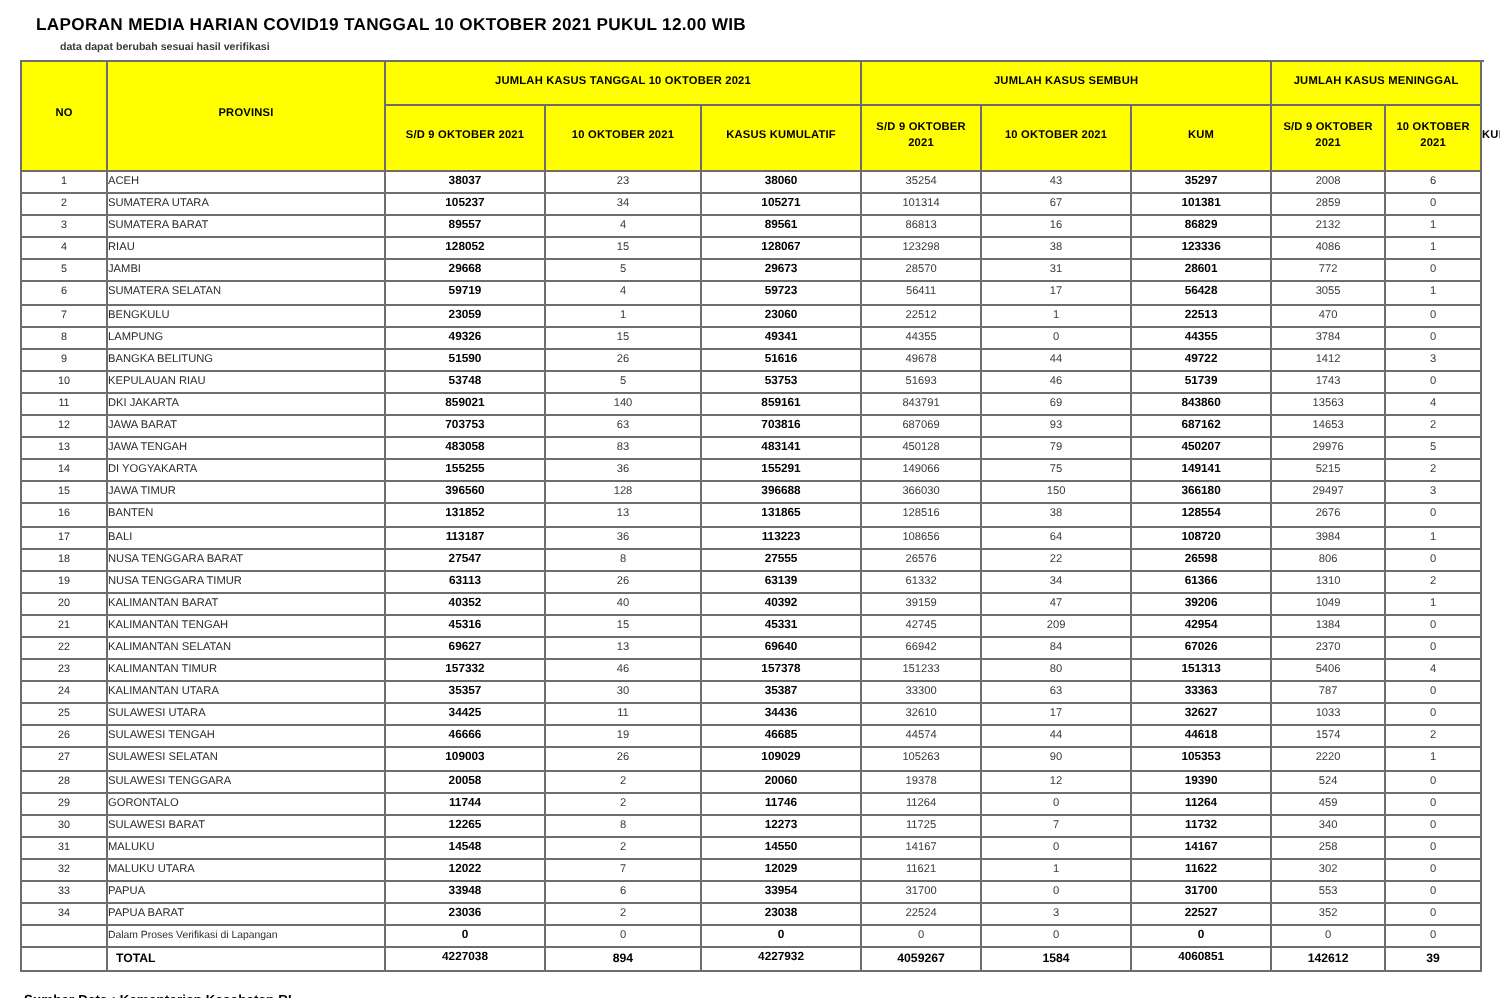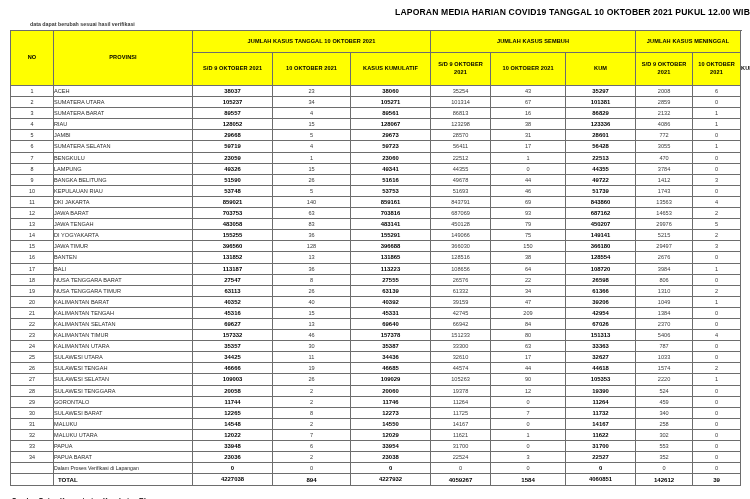--- a/index.html
+++ b/index.html
@@ -14,21 +14,21 @@
     color: #000000;
     overflow: hidden;
   }
   #page {
     position: relative;
     width: 750px;
     height: 499px;
     box-sizing: border-box;
   }
   .doc-title {
-    text-align: right;
+    text-align: left;
     font-size: 8.6px;
     font-weight: bold;
     letter-spacing: 0.15px;
     padding-top: 7px;
     padding-left: 18px;
     color: #000;
   }
   .subnote {
     font-size: 5.3px;
     font-weight: bold;

